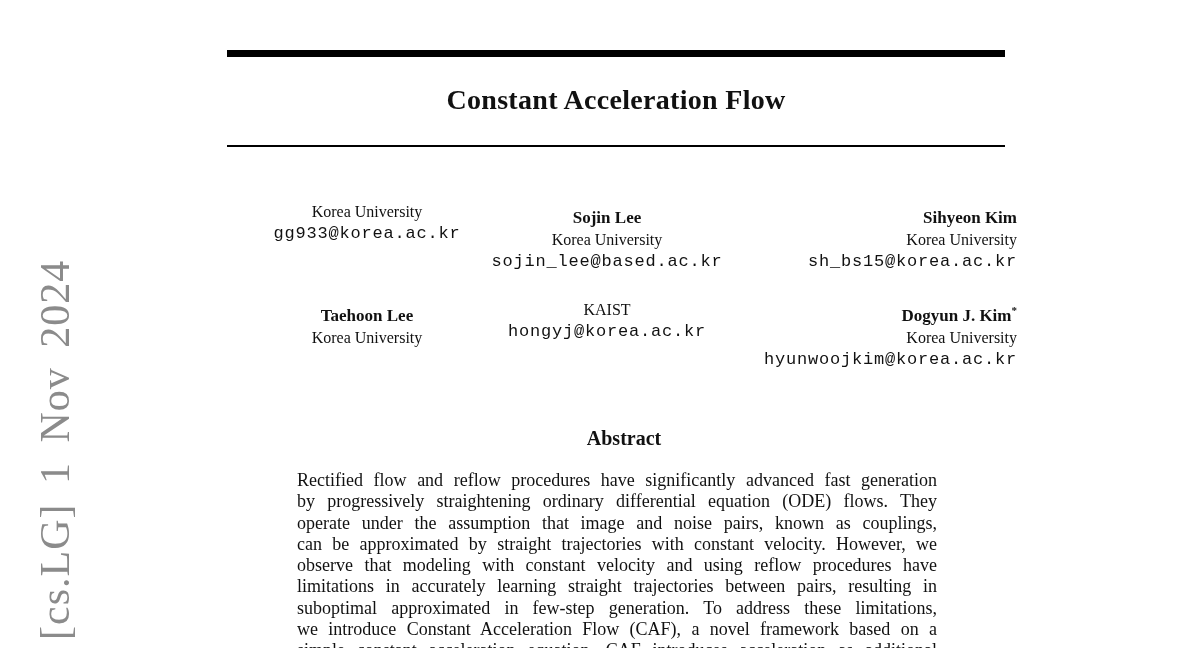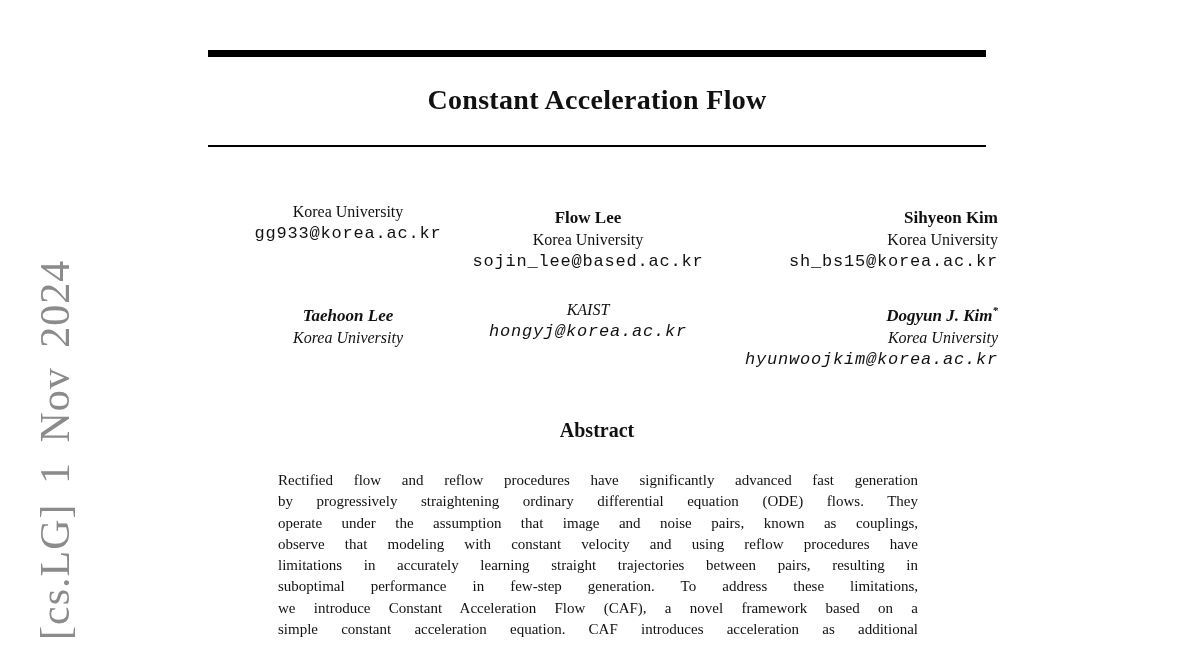--- a/index.html
+++ b/index.html
@@ -20,21 +20,21 @@
     transform-origin: center center;
     font-size: 42px;
     color: #8b8b8b;
     letter-spacing: 1px;
     word-spacing: 8px;
     white-space: nowrap;
     font-family: "Liberation Serif", serif;
   }
   .content {
     position: absolute;
-    left: 208px; top: 0;
+    left: 227px; top: 0;
     width: 778px; height: 528px;
   }
   .rule-thick {
     position: absolute; left: 0; top: 50px;
     width: 778px; height: 7px;
     background: #000000;
   }
   .rule-thin {
     position: absolute; left: 0; top: 145px;
     width: 778px; height: 2px;
@@ -47,46 +47,46 @@
     font-size: 28px;
     font-weight: 700;
     letter-spacing: 0.3px;
   }
   .author {
     position: absolute;
     width: 280px;
     text-align: center;
   }
   .r1 { top: 201px; }
-  .r2 { top: 299px; font-style: italic; }
+  .r2 { top: 299px; }
   .c1 { left: 0px; }
   .c2 { left: 240px; }
   .c3 { left: 510px; text-align: right; }
   .a-name { font-size: 17px; font-weight: 700; line-height: 22px; white-space: nowrap; }
   .a-name sup { font-size: 11px; font-weight: 700; }
   .a-aff  { font-size: 16px; line-height: 22px; white-space: nowrap; }
   .a-email {
     font-family: "Liberation Mono", monospace;
     font-size: 17px; line-height: 21px;
     letter-spacing: 0.8px;
     white-space: nowrap;
   }
   .abs-heading {
     position: absolute; left: 0; top: 419px;
-    width: 778px; margin: 0;
+    width: 778px; margin: 8px;
     text-align: center;
     font-size: 20px;
     font-weight: 700;
   }
   .abs-text {
     position: absolute; left: 70px; top: 470px;
     width: 640px;
   }
   .abs-line {
-    font-size: 15px;
+    font-size: 18px;
     line-height: 21.3px;
     height: 21.3px;
     overflow: hidden;
     text-align: justify;
     text-align-last: justify;
   }
 </style>
 </head>
 <body>
 
@@ -99,21 +99,21 @@
   <h1 class="title">Constant Acceleration Flow</h1>
 
   <div class="rule-thin"></div>
 
   <div class="author r1 c1">
     <div class="a-aff">Korea University</div>
     <div class="a-email">gg933@korea.ac.kr</div>
   </div>
 
   <div class="author r1 c2">
-    <div class="a-name"><span>Flow Lee</span><sup></sup></div>
+    <div class="a-name"><span>Sojin Lee</span><sup></sup></div>
     <div class="a-aff">Korea University</div>
     <div class="a-email">sojin_lee@based.ac.kr</div>
   </div>
 
   <div class="author r1 c3">
     <div class="a-name"><span>Sihyeon Kim</span><sup></sup></div>
     <div class="a-aff">Korea University</div>
     <div class="a-email">sh_bs15@korea.ac.kr</div>
   </div>
 
@@ -132,20 +132,21 @@
     <div class="a-aff">Korea University</div>
     <div class="a-email">hyunwoojkim@korea.ac.kr</div>
   </div>
 
   <h2 class="abs-heading">Abstract</h2>
 
   <div class="abs-text">
     <div class="abs-line">Rectified flow and reflow procedures have significantly advanced fast generation</div>
     <div class="abs-line">by progressively straightening ordinary differential equation (ODE) flows. They</div>
     <div class="abs-line">operate under the assumption that image and noise pairs, known as couplings,</div>
+    <div class="abs-line">can be approximated by straight trajectories with constant velocity. However, we</div>
     <div class="abs-line">observe that modeling with constant velocity and using reflow procedures have</div>
     <div class="abs-line">limitations in accurately learning straight trajectories between pairs, resulting in</div>
-    <div class="abs-line">suboptimal performance in few-step generation. To address these limitations,</div>
+    <div class="abs-line">suboptimal approximated in few-step generation. To address these limitations,</div>
     <div class="abs-line">we introduce Constant Acceleration Flow (CAF), a novel framework based on a</div>
     <div class="abs-line">simple constant acceleration equation. CAF introduces acceleration as additional</div>
   </div>
 
 </div>
 
 </body></html>

